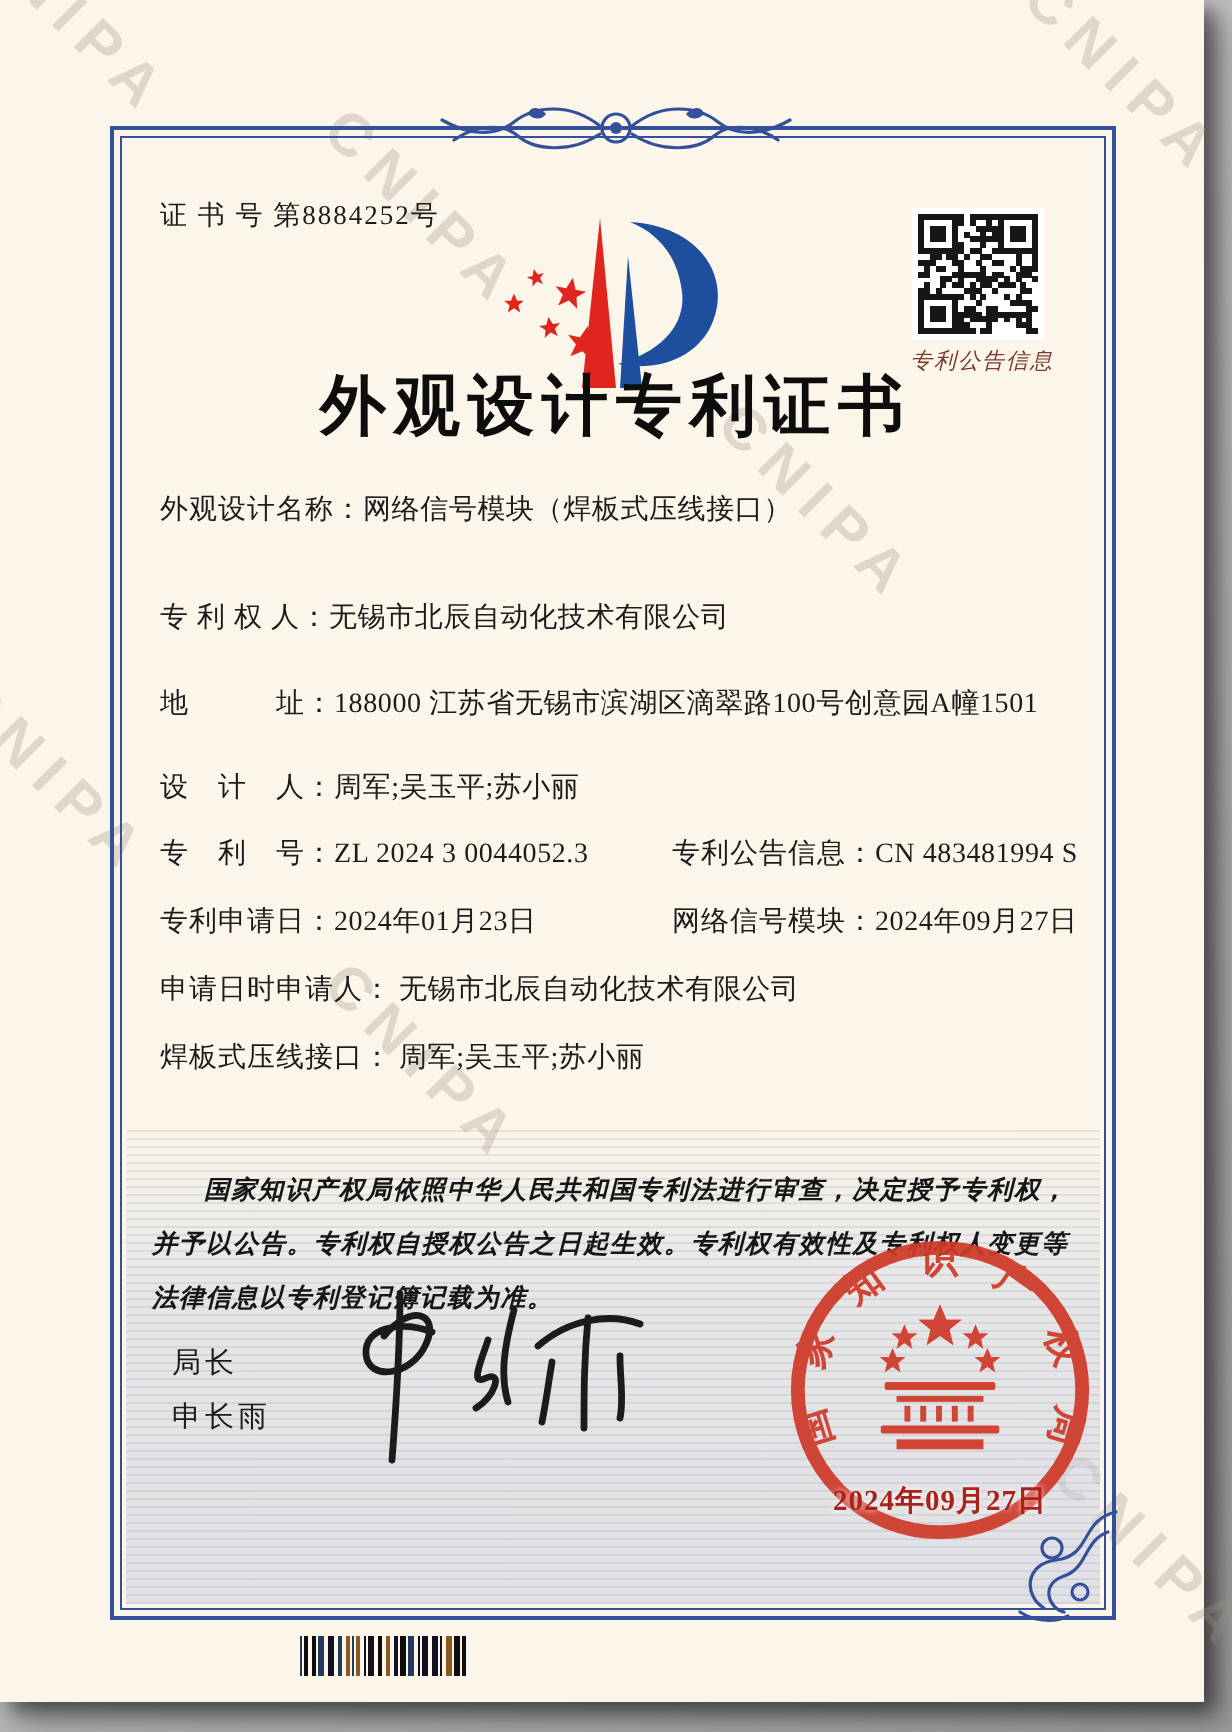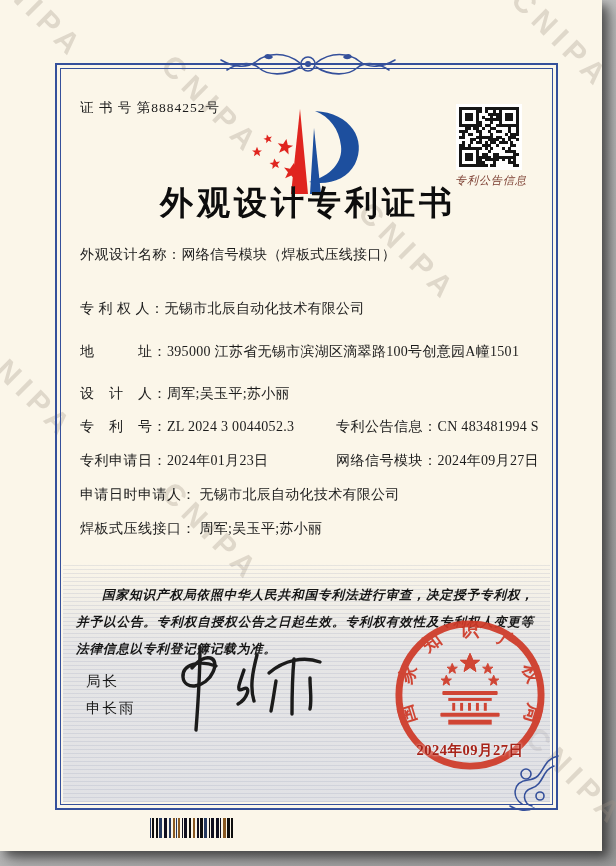--- a/index.html
+++ b/index.html
@@ -407,21 +407,21 @@
 
     <div class="title">外观设计专利证书</div>
 
     <div class="row" style="top:246px">
       <span class="lbl">外观设计名称：</span><span class="val">网络信号模块（焊板式压线接口）</span>
     </div>
     <div class="row" style="top:300px">
       <span class="lbl">专 利 权 人：</span><span class="val">无锡市北辰自动化技术有限公司</span>
     </div>
     <div class="row" style="top:343px">
-      <span class="lbl">地　　　址：</span><span class="val">395000 江苏省无锡市滨湖区滴翠路100号创意园A幢1501</span>
+      <span class="lbl">地　　　址：</span><span class="val">188000 江苏省无锡市滨湖区滴翠路100号创意园A幢1501</span>
     </div>
     <div class="row" style="top:385px">
       <span class="lbl">设　计　人：</span><span class="val">周军;吴玉平;苏小丽</span>
     </div>
     <div class="row" style="top:418px">
       <span class="lbl">专　利　号：</span><span class="val">ZL 2024 3 0044052.3</span>
       <span class="col2"><span class="lbl">专利公告信息：</span><span class="val">CN 483481994 S</span></span>
     </div>
     <div class="row" style="top:452px">
       <span class="lbl">专利申请日：</span><span class="val">2024年01月23日</span>

